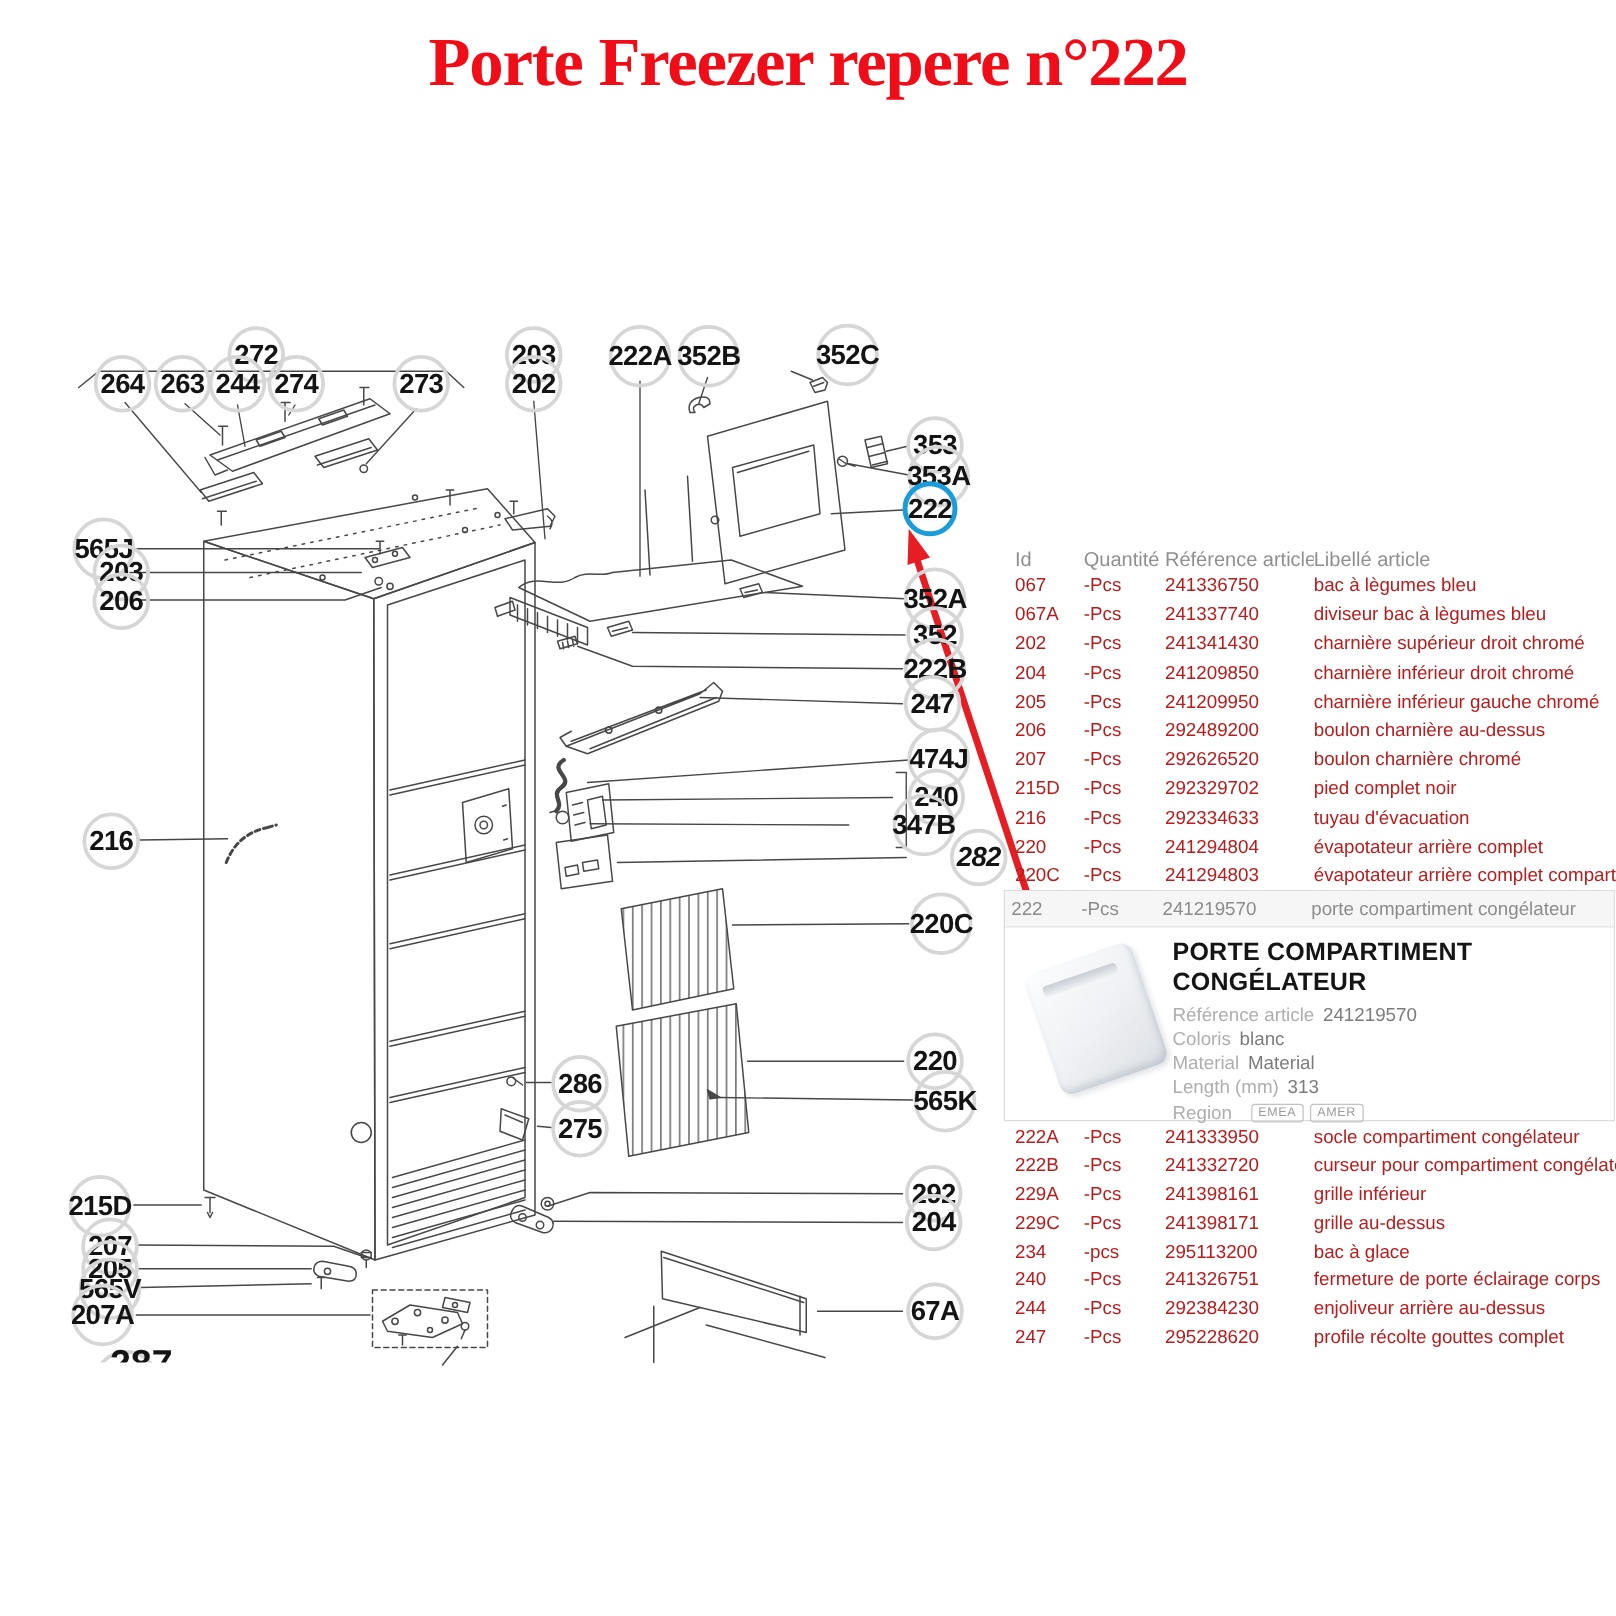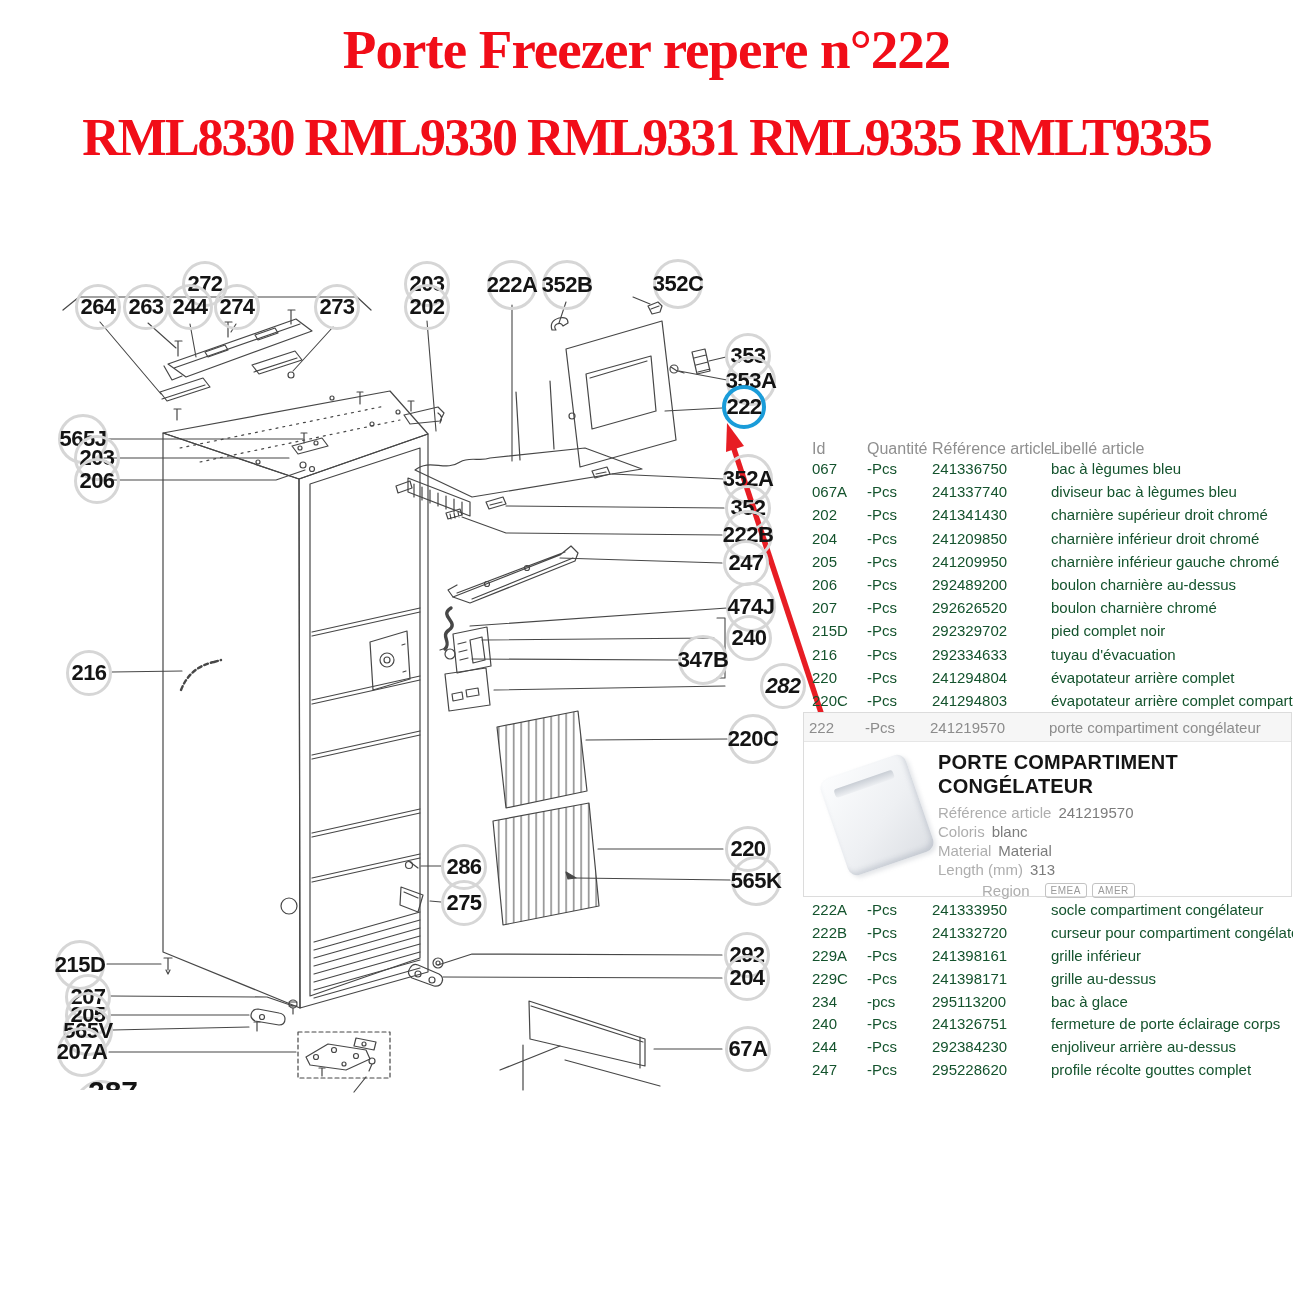--- a/index.html
+++ b/index.html
@@ -24,21 +24,21 @@
                      border:3px solid #d6d6d6;border-radius:50%;}
   #cut-label{position:absolute;left:22px;top:5px;font-weight:700;font-size:30px;color:#141414;}
   
   .tgrid{display:grid;grid-template-columns:61px 65px 119px 1fr;align-items:center;
          white-space:nowrap;overflow:hidden;}
   #table-head{position:absolute;left:806px;top:437px;width:487px;height:23px;z-index:2;
               color:#8f8f8f;font-size:16px;}
   #table-head span,.trow span{overflow:hidden;}
   #rows-top{position:absolute;left:806px;top:457px;width:487px;z-index:2;}
   #rows-bottom{position:absolute;left:806px;top:898px;width:487px;z-index:2;}
-  .trow{height:23.2px;color:#14532d;font-size:15px;}
+  .trow{height:23.2px;color:#b91c1c;font-size:15px;}
   #rows-bottom .trow{height:22.9px;}
   .c0{padding-left:6px;}
   
   #highlight-block{position:absolute;left:803px;top:712px;width:489px;height:185px;z-index:2;
                    border:1px solid #dcdcdc;background:#fff;box-sizing:border-box;}
   #highlight-row{height:28px;background:#f6f6f6;border-bottom:1px solid #e6e6e6;
                  color:#8c8c8c;font-size:15px;}
   #highlight-row .c0{padding-left:5px;}
   #card{position:relative;height:155px;}
   #card-thumb{position:absolute;left:14px;top:10px;width:118px;height:132px;}
@@ -48,32 +48,31 @@
      box-shadow:inset -2px -4px 5px rgba(140,150,165,.30),2px 3px 4px rgba(130,140,155,.22);}
   #card-thumb .slot{position:absolute;left:12px;top:13px;width:62px;height:9px;border-radius:3px;
      background:linear-gradient(180deg,#c9ced5,#eef0f3);}
   #card-info{position:absolute;left:134px;top:8px;width:350px;}
   #card-title{font-size:20px;line-height:24px;font-weight:700;color:#151515;
               letter-spacing:.2px;width:320px;}
   #card-fields{margin-top:5px;}
   .field{height:19px;font-size:15px;line-height:19px;}
   .flabel{color:#aeaeae;margin-right:7px;}
   .fvalue{color:#7c7c7c;}
-  #region-row{margin-top:1px;height:20px;font-size:15px;display:flex;align-items:center;margin-left:44px;}
+  #region-row{margin-top:1px;height:20px;font-size:15px;display:flex;align-items:center;}
   #region-badges{display:inline-flex;gap:5px;margin-left:8px;}
   .badge{border:1px solid #c3c3c3;border-radius:3px;color:#9a9a9a;font-size:10px;
          padding:1px 5px;letter-spacing:.5px;}
 </style>
 </head>
 <body>
 
 <div id="root">
 
   <div id="main-title" class="title">Porte Freezer repere n°222</div>
-  <div id="sub-title" class="title">RML8330 RML9330 RML9331 RML9335 RMLT9335</div>
 
   <svg id="diagram-svg" width="1293" height="1293" viewBox="0 0 1293 1293">
     <defs>
       <pattern id="fins" width="7.5" height="10" patternUnits="userSpaceOnUse">
         <path d="M3.7,0 V10" stroke="#4a4a4a" stroke-width="1"></path>
       </pattern>
     </defs>
 
     <g stroke="#474747" stroke-width="1.2" fill="none" stroke-linejoin="round" stroke-linecap="round">
 
@@ -326,21 +325,21 @@
         <span class="lbl">247</span>
       </div>
       <div class="callout" style="left: 726px; top: 582px; width: 50px; height: 50px;">
         <span class="ring"></span>
         <span class="lbl">474J</span>
       </div>
       <div class="callout" style="left: 726px; top: 615px; width: 46px; height: 46px;">
         <span class="ring"></span>
         <span class="lbl">240</span>
       </div>
-      <div class="callout" style="left: 678px; top: 635px; width: 50px; height: 50px; text-align: right;">
+      <div class="callout" style="left: 714px; top: 635px; width: 50px; height: 50px; text-align: right;">
         <span class="ring"></span>
         <span class="lbl">347B</span>
       </div>
       <div class="callout" style="left: 760px; top: 663px; width: 46px; height: 46px; font-style: italic;">
         <span class="ring"></span>
         <span class="lbl">282</span>
       </div>
       <div class="callout" style="left: 728px; top: 714px; width: 50px; height: 50px;">
         <span class="ring"></span>
         <span class="lbl">220C</span>

